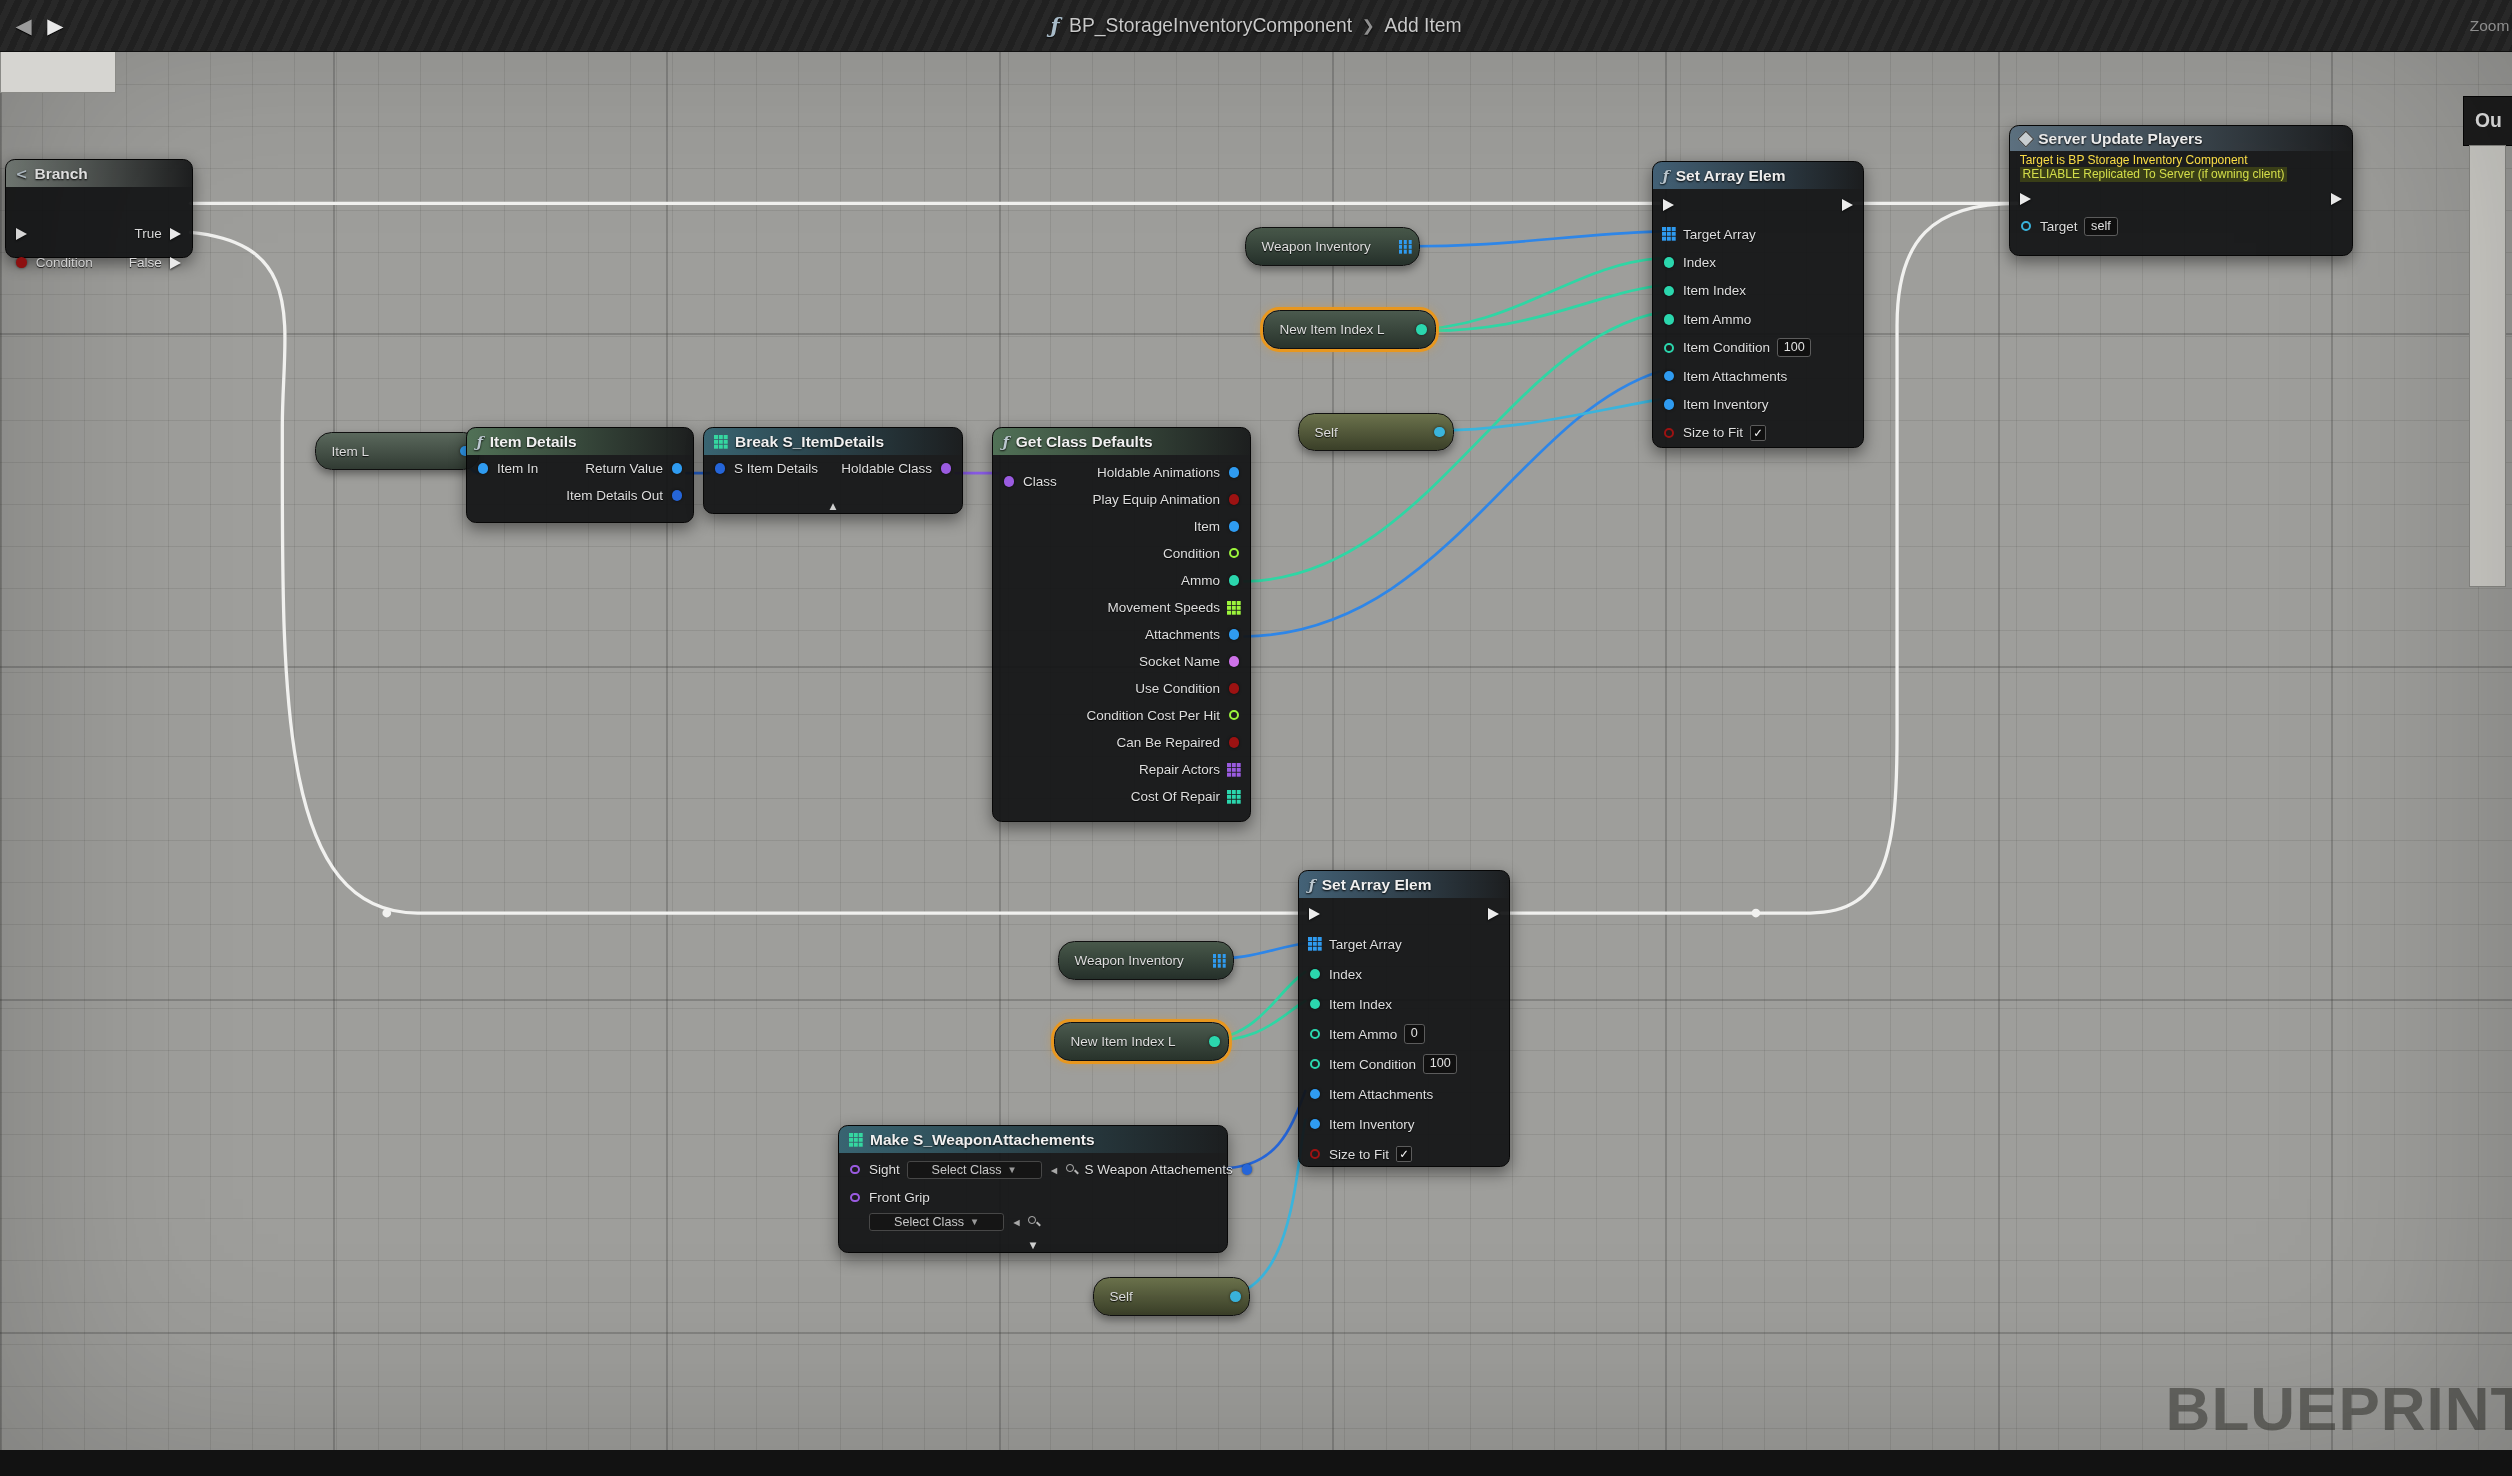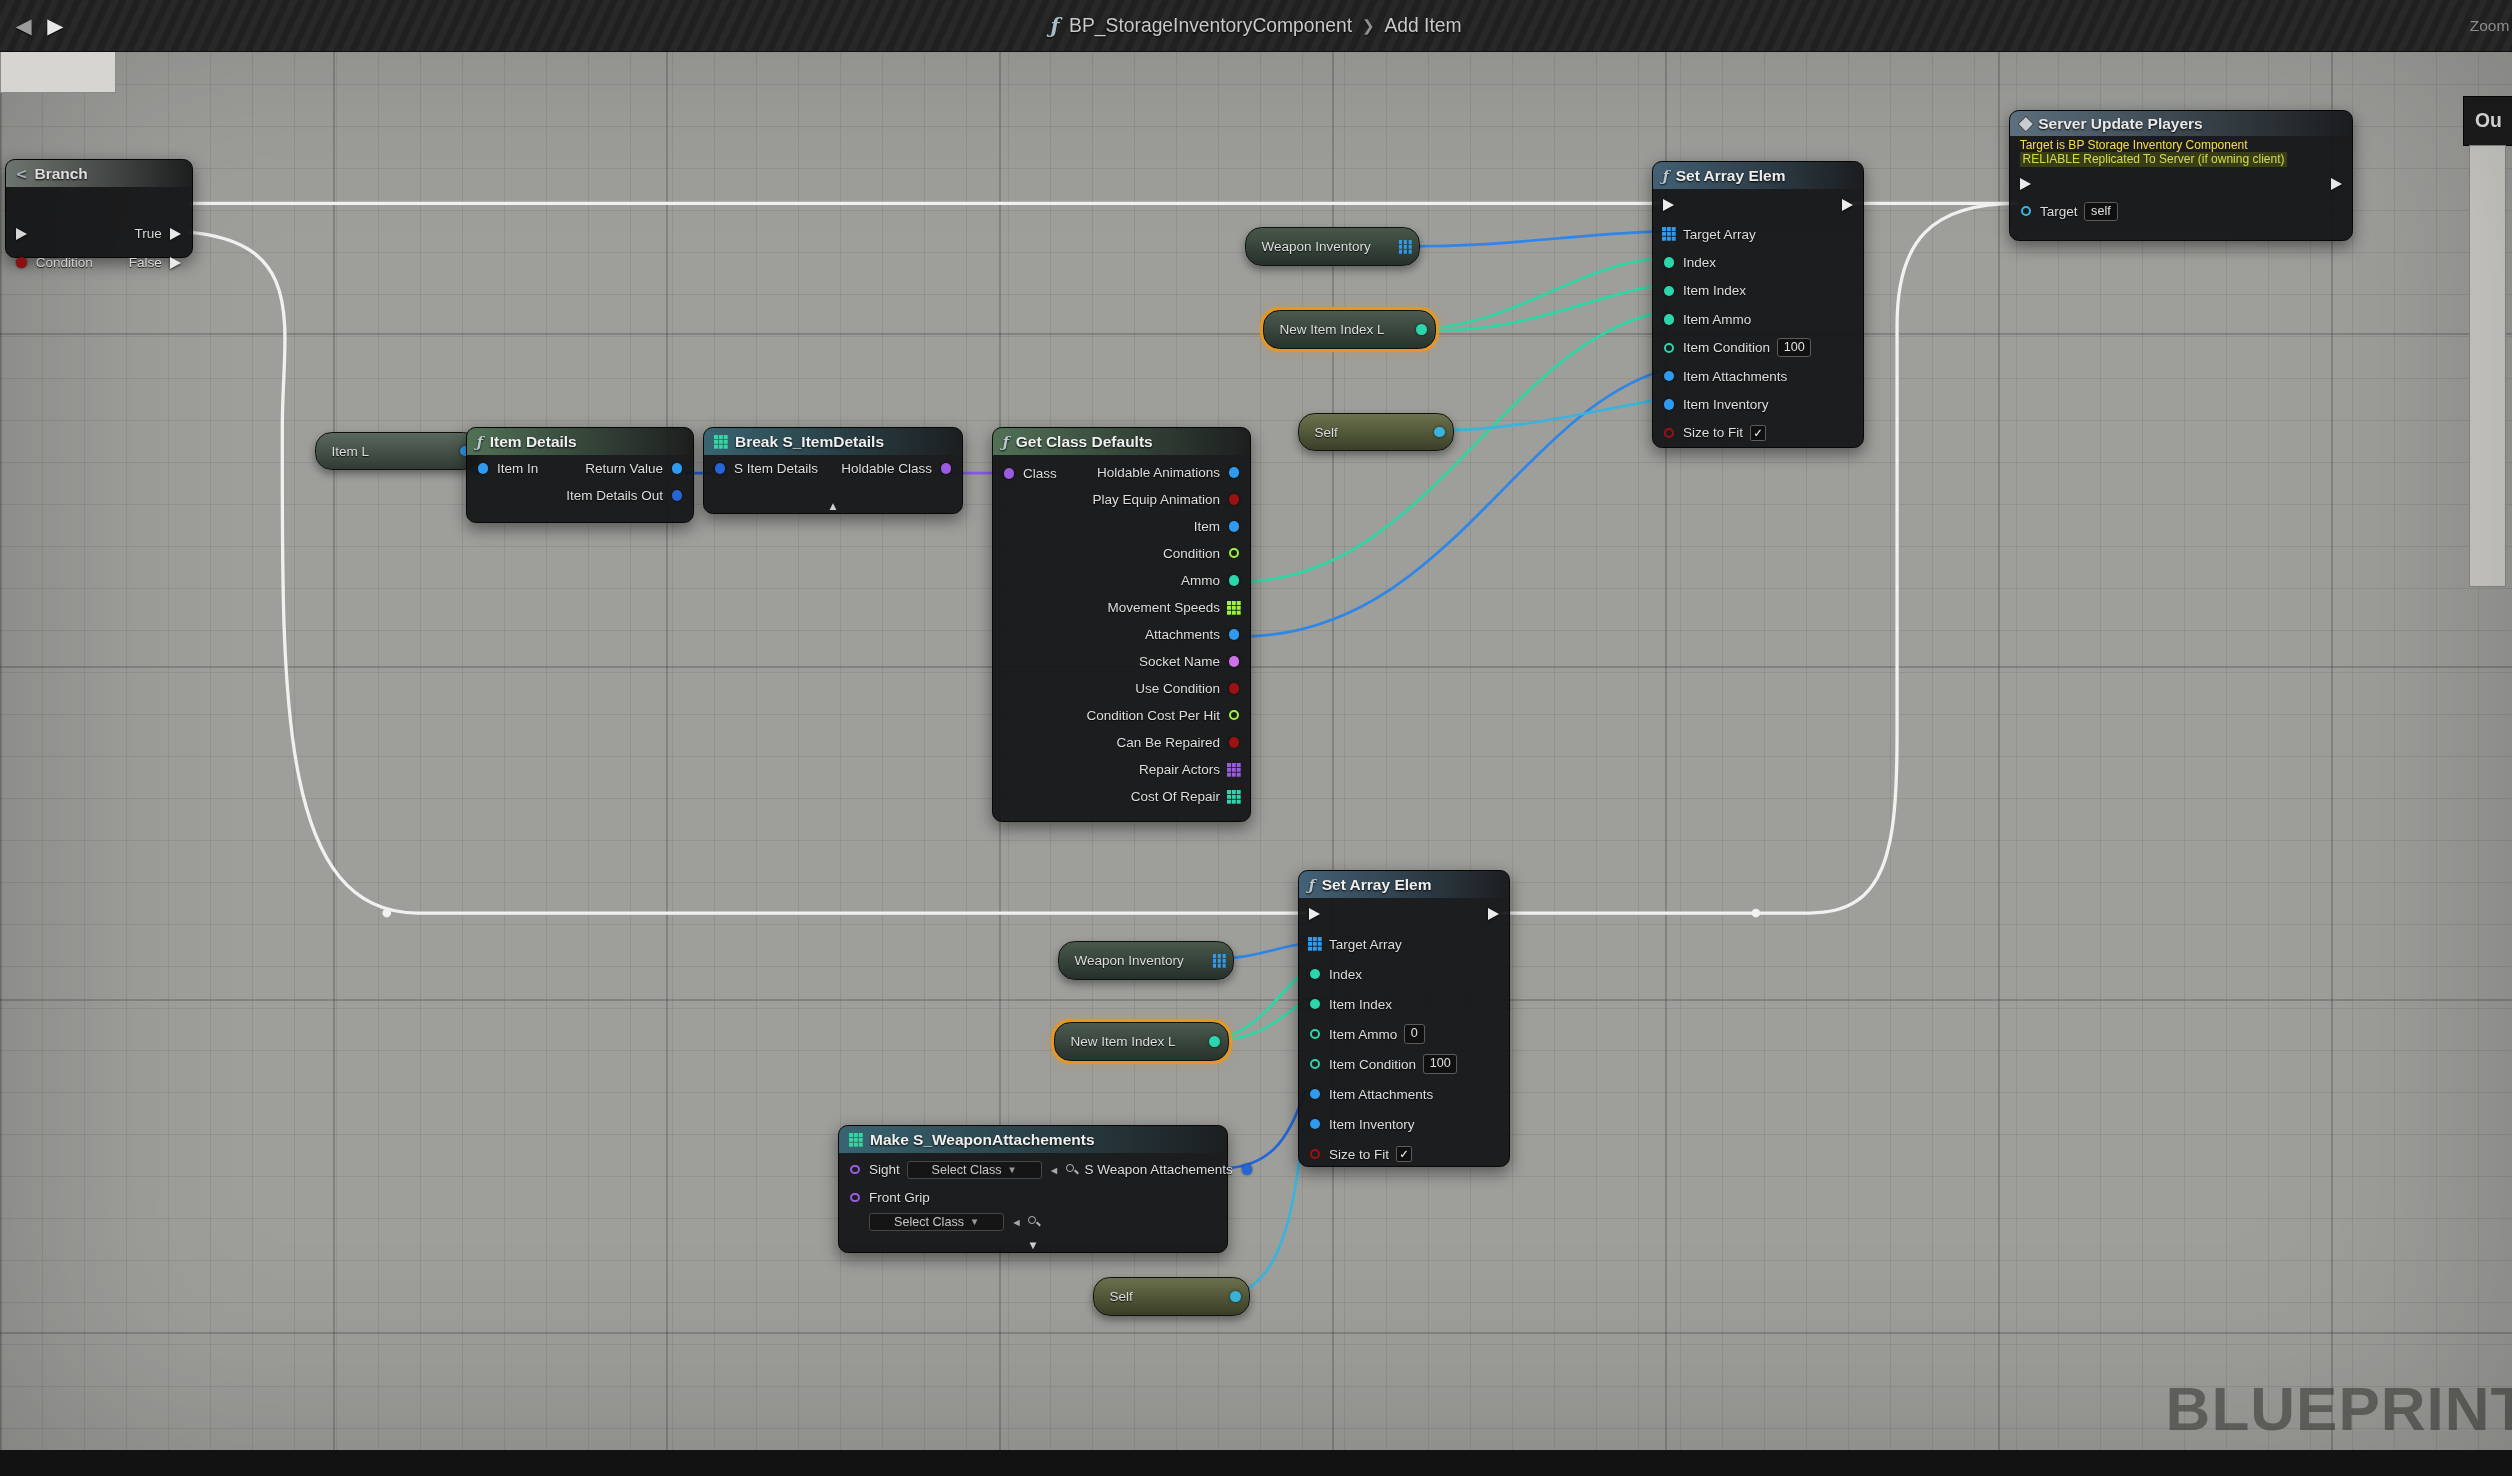--- a/index.html
+++ b/index.html
@@ -228,21 +228,21 @@
         </span>
     </div>
     <span class="collapse">▲</span>
   </div>
 
   <div class="node" style="left:992px;top:427px;width:257px;height:393px;">
     <div class="ntitle t-fngreen">
         <span class="nicon">ƒ</span>
         <span>Get Class Defaults</span>
       </div>
-    <div class="prow" style="position:absolute;left:0;top:32px;height:27px;">
+    <div class="prow" style="position:absolute;left:0;top:40px;height:27px;">
       <span class="pinwrap">
           <span class="pin" style="color:#9a5be0;"></span>
         </span>
       <span class="plab">Class</span>
     </div>
     <div id="gcd-outputs" style="padding-top:3.9px;">
         <div class="prow out" style="height: 27px;">
           <span class="plab">Holdable Animations</span>
           <span class="pinwrap">
             <span class="pin" style="color: rgb(47, 155, 240);"></span>
@@ -402,21 +402,21 @@
         <div class="prow" style="height: 28.4px;">
           <span class="pinwrap">
             <span class="pin hollow" style="color: rgb(156, 18, 18);"></span>
           </span>
           <span class="plab">Size to Fit</span>
           <span class="cb">✓</span>
         </div>
       </div>
   </div>
 
-  <div class="node" style="left:2009px;top:110px;width:342px;height:129px;">
+  <div class="node" style="left:2009px;top:125px;width:342px;height:129px;">
     <div class="ntitle t-event" style="height:25px;">
         <span class="diamond"></span>
         <span>Server Update Players</span>
       </div>
     <div class="ncomment">
       <div class="c1">Target is BP Storage Inventory Component</div>
       <div><span class="c2">RELIABLE Replicated To Server (if owning client)</span></div>
     </div>
     <div class="prow between" style="height:27px;">
       <span class="pinwrap">

